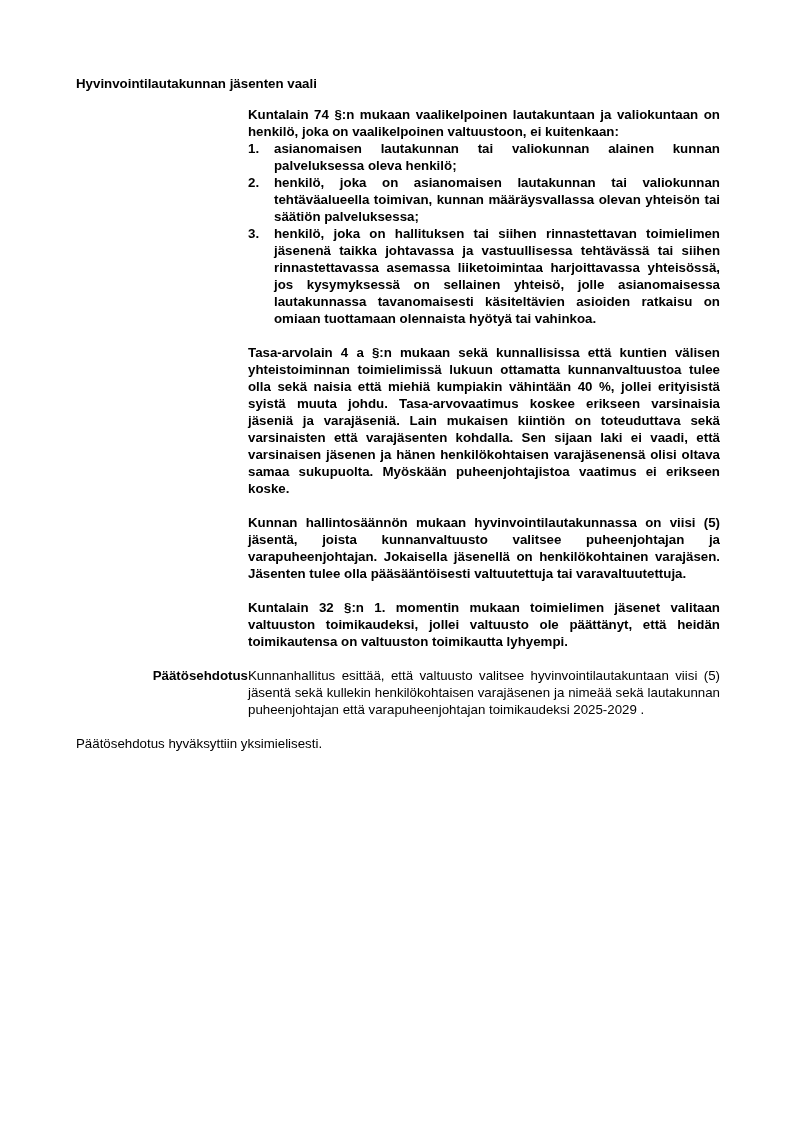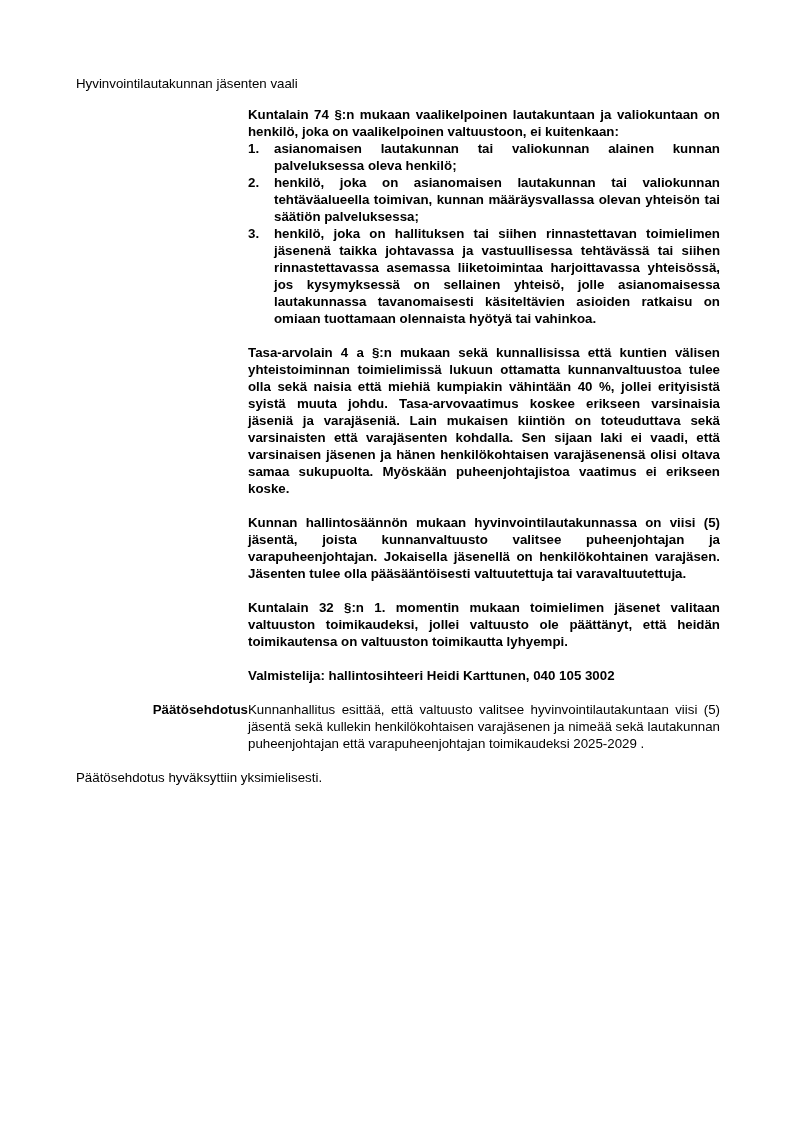--- a/index.html
+++ b/index.html
@@ -16,21 +16,21 @@
     overflow: hidden;
   }
   .content {
     position: absolute;
     left: 76px;
     top: 75px;
     width: 644px;
   }
   .doc-title {
     font-size: 13.3px;
-    font-weight: normal;
+    font-weight: bold;
     margin: 0;
     line-height: 17px;
   }
   .meta-block {
     margin-top: 20px;
   }
   .meta-line { margin: 0; }
   .main-body {
     margin-left: 172px;
     margin-top: 14px;
@@ -84,21 +84,20 @@
           <span class="list-text">henkilö, joka on hallituksen tai siihen rinnastettavan toimielimen jäsenenä taikka johtavassa ja vastuullisessa tehtävässä tai siihen rinnastettavassa asemassa liiketoimintaa harjoittavassa yhteisössä, jos kysymyksessä on sellainen yhteisö, jolle asianomaisessa lautakunnassa tavanomaisesti käsiteltävien asioiden ratkaisu on omiaan tuottamaan olennaista hyötyä tai vahinkoa.</span>
         </div>
       </div>
 
       <p>Tasa-arvolain 4 a §:n mukaan sekä kunnallisissa että kuntien välisen yhteistoiminnan toimielimissä lukuun ottamatta kunnanvaltuustoa tulee olla sekä naisia että miehiä kumpiakin vähintään 40 %, jollei erityisistä syistä muuta johdu. Tasa-arvovaatimus koskee erikseen varsinaisia jäseniä ja varajäseniä. Lain mukaisen kiintiön on toteuduttava sekä varsinaisten että varajäsenten kohdalla. Sen sijaan laki ei vaadi, että varsinaisen jäsenen ja hänen henkilökohtaisen varajäsenensä olisi oltava samaa sukupuolta. Myöskään puheenjohtajistoa vaatimus ei erikseen koske.</p>
 
       <p>Kunnan hallintosäännön mukaan hyvinvointilautakunnassa on viisi (5) jäsentä, joista kunnanvaltuusto valitsee puheenjohtajan ja varapuheenjohtajan. Jokaisella jäsenellä on henkilökohtainen varajäsen. Jäsenten tulee olla pääsääntöisesti valtuutettuja tai varavaltuutettuja.</p>
 
       <p>Kuntalain 32 §:n 1. momentin mukaan toimielimen jäsenet valitaan valtuuston toimikaudeksi, jollei valtuusto ole päättänyt, että heidän toimikautensa on valtuuston toimikautta lyhyempi.</p>
 
-      <p>Valmistelija: hallintosihteeri Heidi Karttunen, 040 105 3002</p>
 
     </div>
 
     <div class="section-row">
       <div class="section-label">Päätösehdotus</div>
       <div class="section-body">
         <p>Kunnanhallitus esittää, että valtuusto valitsee hyvinvointilautakuntaan viisi (5) jäsentä sekä kullekin henkilökohtaisen varajäsenen ja nimeää sekä lautakunnan puheenjohtajan että varapuheenjohtajan toimikaudeksi 2025-2029 .</p>
       </div>
     </div>
 

